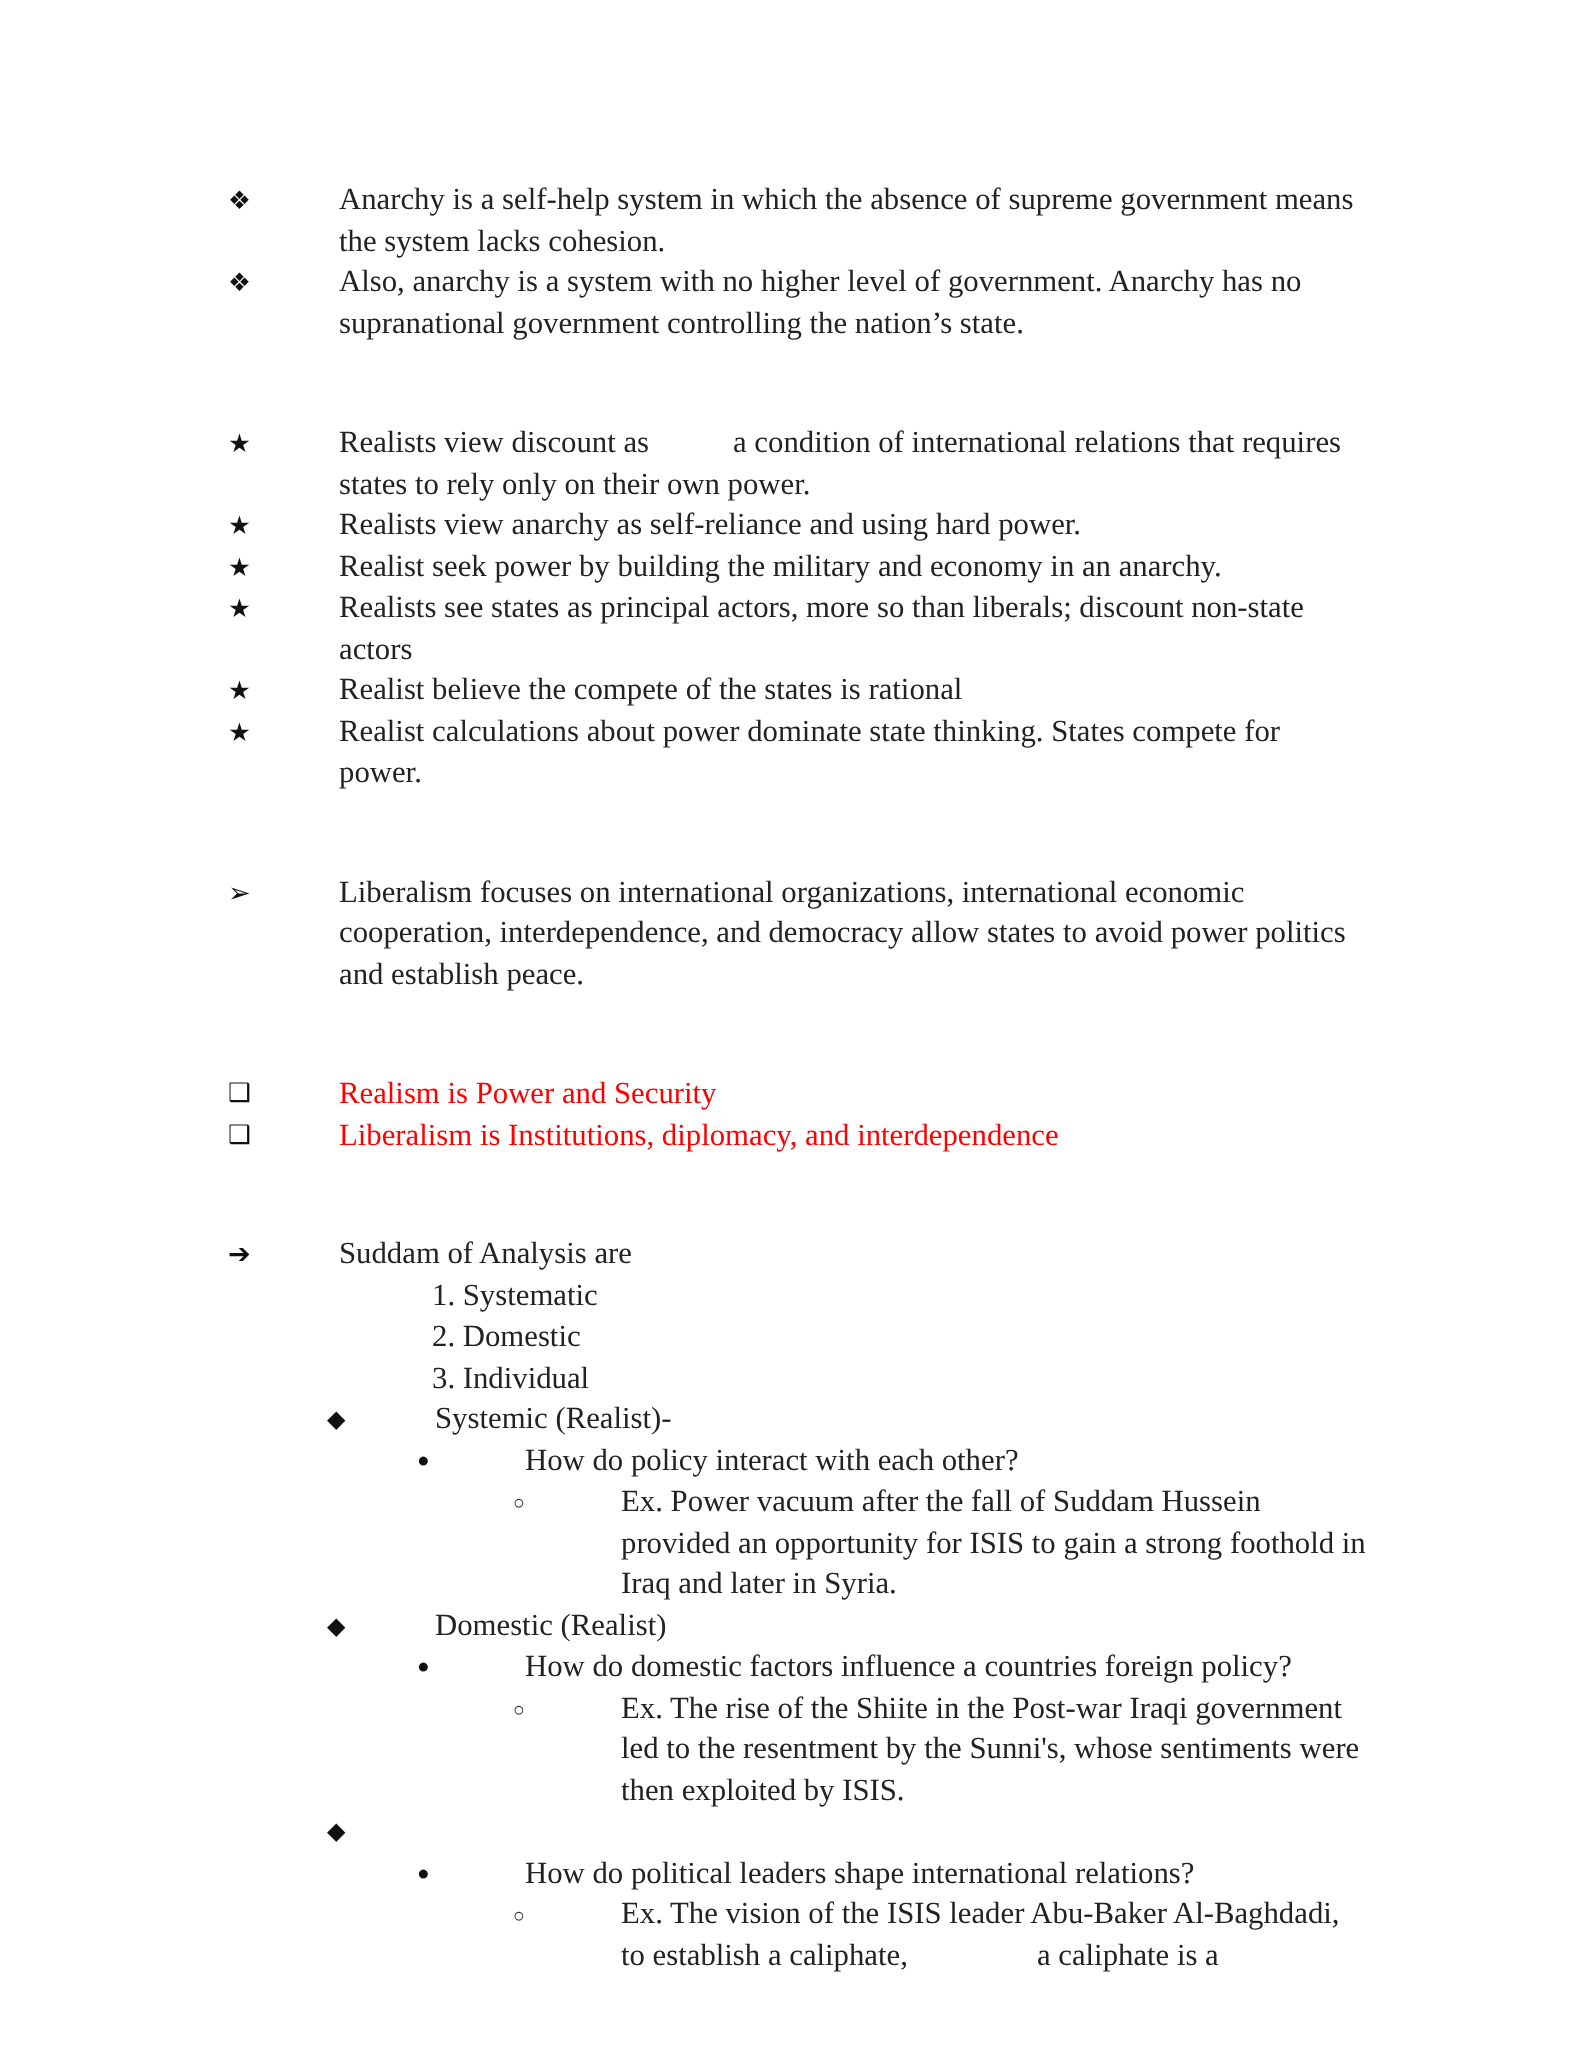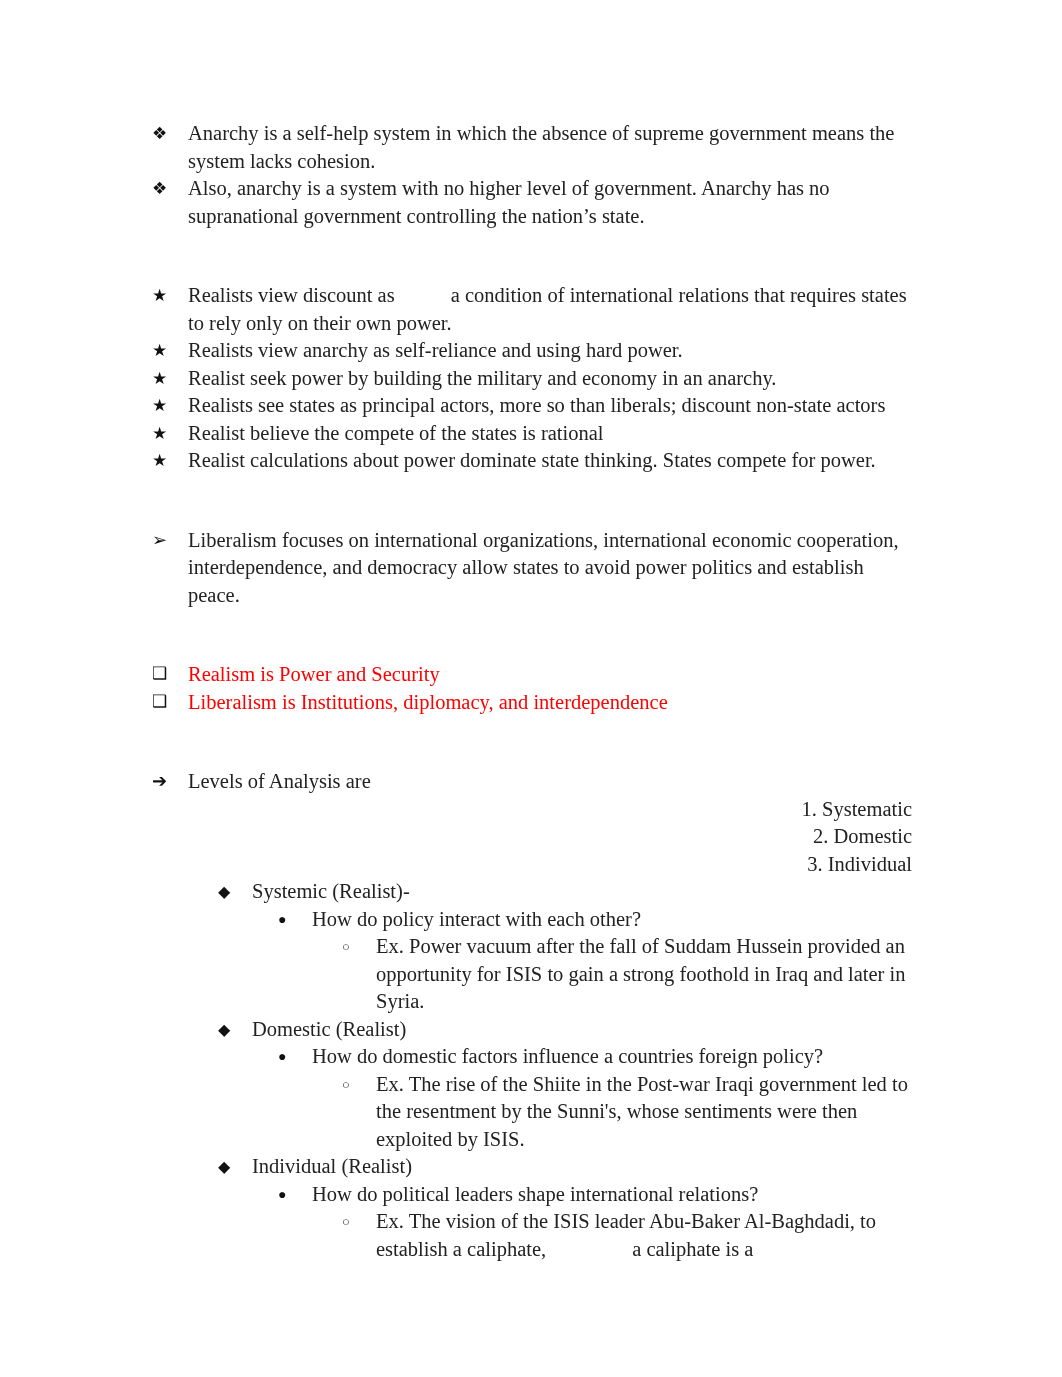--- a/index.html
+++ b/index.html
@@ -37,25 +37,26 @@
   }
   .bul {
     flex: 0 0 auto;
     text-align: left;
     color: #111111;
     line-height: 27.5px;
     user-select: none;
   }
   .txt {
     flex: 1 1 auto;
+    margin-left: 38px;
   }
 
   
   .lvl-top .bul   { width: 36px; }
-  .lvl-num        { padding-left: 98px; text-align: right; }
+  .lvl-num        { padding-left: 98px; }
   .lvl-diamond    { padding-left: 66px; }
   .lvl-diamond .bul { width: 34px; }
   .lvl-dot        { padding-left: 126px; }
   .lvl-dot .bul   { width: 34px; }
   .lvl-circle     { padding-left: 190px; }
   .lvl-circle .bul{ width: 34px; }
 
   
   .g-flower { font-size: 17px; line-height: 27.5px; }
   .g-star   { font-size: 17px; line-height: 27.5px; }
@@ -132,21 +133,21 @@
     </div>
     <div class="row lvl-top red">
       <span class="bul g-square">❑</span>
       <span class="txt">Liberalism is Institutions, diplomacy, and interdependence</span>
     </div>
 
     <div class="gap-lg"></div>
 
     <div class="row lvl-top">
       <span class="bul g-arrow">➔</span>
-      <span class="txt">Levels of Analysis are</span>
+      <span class="txt">Suddam of Analysis are</span>
     </div>
 
     <div class="row lvl-num">
       <span class="txt">1. Systematic</span>
     </div>
     <div class="row lvl-num">
       <span class="txt">2. Domestic</span>
     </div>
     <div class="row lvl-num">
       <span class="txt">3. Individual</span>
@@ -173,21 +174,20 @@
       <span class="bul g-dot">●</span>
       <span class="txt">How do domestic factors influence a countries foreign policy?</span>
     </div>
     <div class="row lvl-circle">
       <span class="bul g-circle">○</span>
       <span class="txt">Ex. The rise of the Shiite in the Post-war Iraqi government led to the resentment by the Sunni's, whose sentiments were then exploited by ISIS.</span>
     </div>
 
     <div class="row lvl-diamond">
       <span class="bul g-diamond">◆</span>
-      <span class="txt">Individual (Realist)</span>
     </div>
     <div class="row lvl-dot">
       <span class="bul g-dot">●</span>
       <span class="txt">How do political leaders shape international relations?</span>
     </div>
     <div class="row lvl-circle">
       <span class="bul g-circle">○</span>
       <span class="txt"><span>Ex. The vision of the ISIS leader Abu-Baker Al-Baghdadi, to establish a caliphate,</span><span class="tab-gap-wide"></span><span>a caliphate is a</span></span>
     </div>
 

